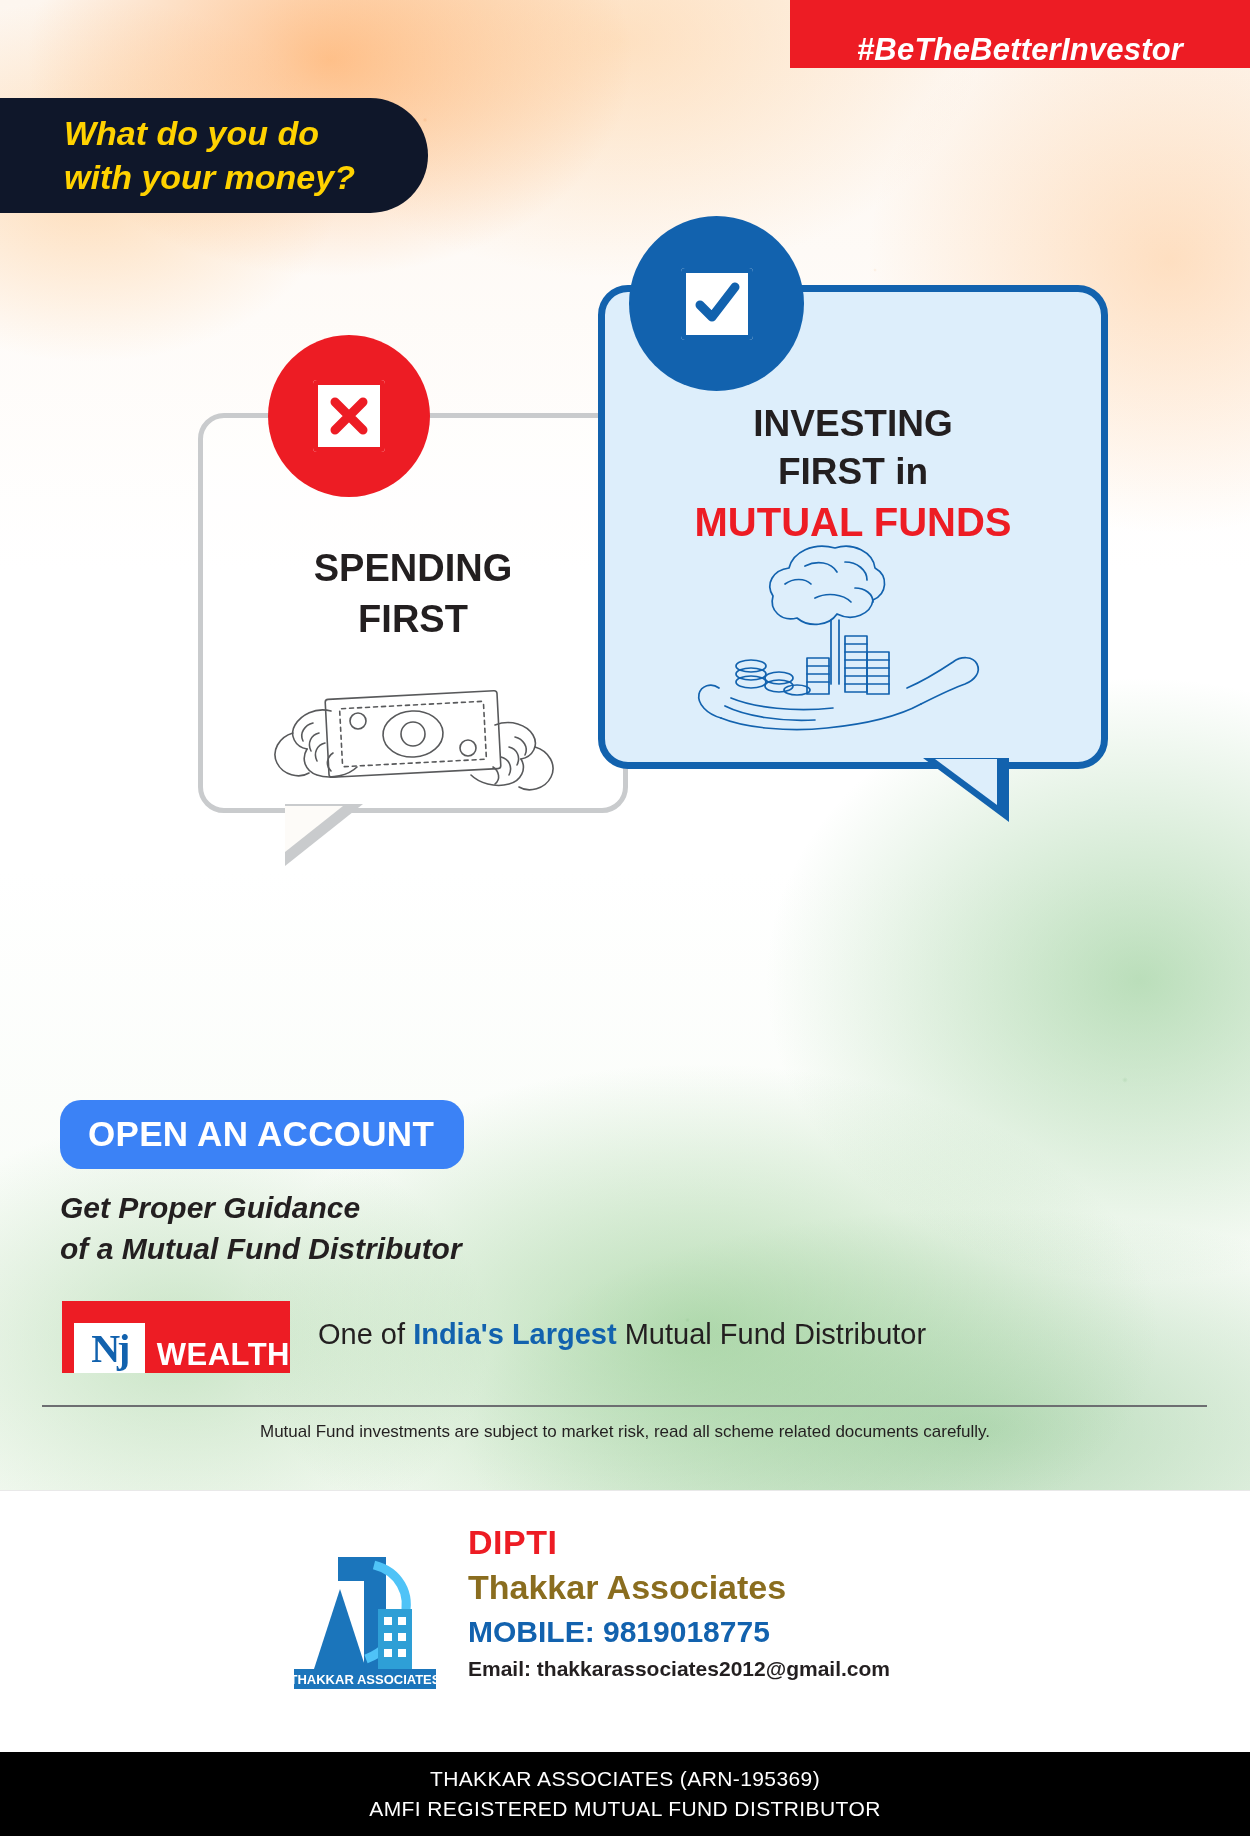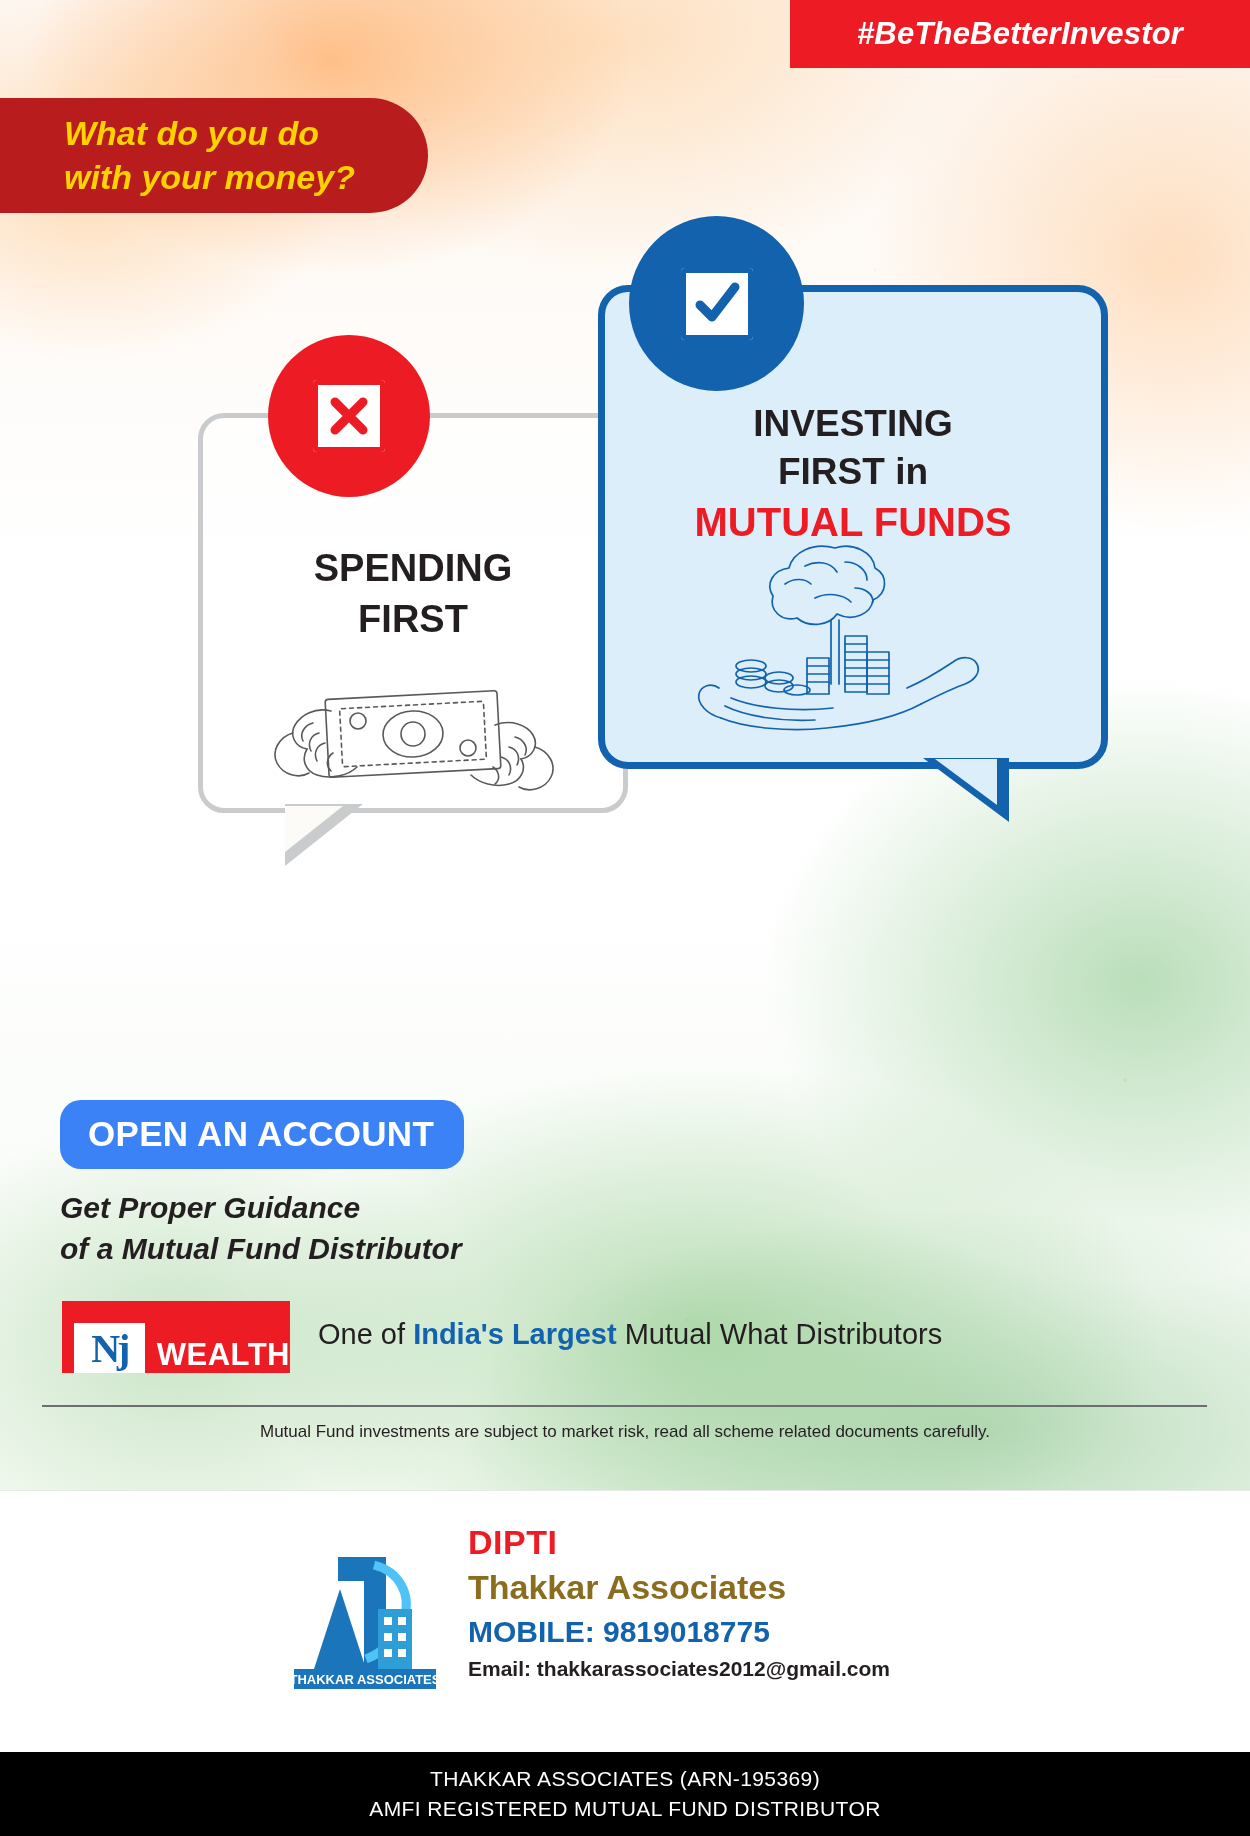--- a/index.html
+++ b/index.html
@@ -50,38 +50,38 @@
   }
 
   
   .hashtag-ribbon {
     position: absolute;
     right: 0; top: 0;
     width: 460px;
     height: 68px;
     background: #ed1c24;
     display: flex;
-    align-items: center;
+    align-items: flex-end;
     justify-content: center;
   }
   .hashtag-ribbon span {
     color: #ffffff;
     font-size: 31px;
     font-style: italic;
     font-weight: bold;
     letter-spacing: 0.2px;
   }
 
   
   .question-banner {
     position: absolute;
     left: 0; top: 98px;
     width: 428px;
     height: 115px;
-    background: #b91c1c;
+    background: #0f172a;
     border-top-right-radius: 58px;
     border-bottom-right-radius: 58px;
     display: flex;
     flex-direction: column;
     justify-content: center;
     padding-left: 64px;
     box-sizing: border-box;
   }
   .question-banner div {
     color: #ffd200;
@@ -500,21 +500,21 @@
     <div>of a Mutual Fund Distributor</div>
   </div>
 
   <div class="nj-logo">
     <div class="nj-mark">
       <span>Nj</span>
     </div>
     <div class="nj-wealth-text">WEALTH</div>
   </div>
   <div class="distributor-line">
-    <span>One of </span><b>India's Largest</b><span> Mutual What Distributors</span>
+    <span>One of </span><b>India's Largest</b><span> Mutual Fund Distributor</span>
   </div>
 
   <div class="disclaimer-rule"></div>
   <div class="disclaimer">Mutual Fund investments are subject to market risk, read all scheme related documents carefully.</div>
 
   <div class="advisor">
     <svg class="advisor-logo" viewBox="0 0 172 150">
       <polygon points="60,16 108,16 108,128 86,128 86,40 60,40" fill="#1b75bb"></polygon>
       <polygon points="36,128 62,48 88,128" fill="#1b75bb"></polygon>
       <path d="M96 24 C120 30 134 52 126 78 C120 98 104 112 88 118" fill="none" stroke="#4fc3f7" stroke-width="9"></path>

